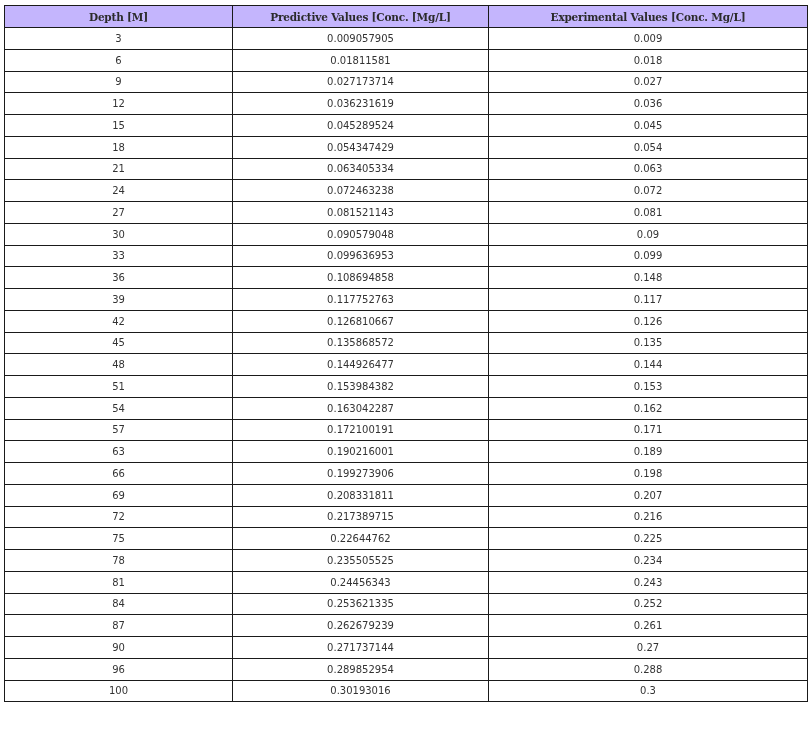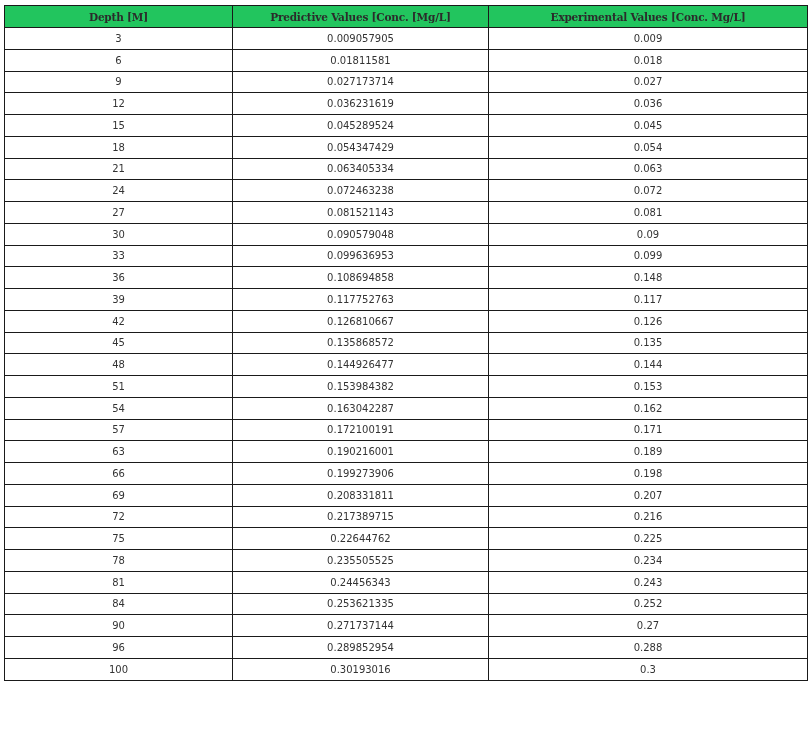--- a/index.html
+++ b/index.html
@@ -28,21 +28,21 @@
     col.c2 { width: 256px; }
     col.c3 { width: 319px; }
     th, td {
       border: 1px solid #1a1a1a;
       text-align: center;
       padding: 0;
       white-space: nowrap;
       overflow: hidden;
     }
     th {
-      background: #22c55e;
+      background: #c4b5fd;
       font-weight: bold;
       height: 21px;
       color: #2b2b2b;
       font-size: 10.5px;
       letter-spacing: -0.2px;
     }
     td {
       height: 20.75px;
       font-family: "DejaVu Sans", "Liberation Sans", sans-serif;
       font-size: 10px;
@@ -196,20 +196,25 @@
           <td>81</td>
           <td>0.24456343</td>
           <td>0.243</td>
         </tr>
         <tr>
           <td>84</td>
           <td>0.253621335</td>
           <td>0.252</td>
         </tr>
         <tr>
+          <td>87</td>
+          <td>0.262679239</td>
+          <td>0.261</td>
+        </tr>
+        <tr>
           <td>90</td>
           <td>0.271737144</td>
           <td>0.27</td>
         </tr>
         <tr>
           <td>96</td>
           <td>0.289852954</td>
           <td>0.288</td>
         </tr>
         <tr>

